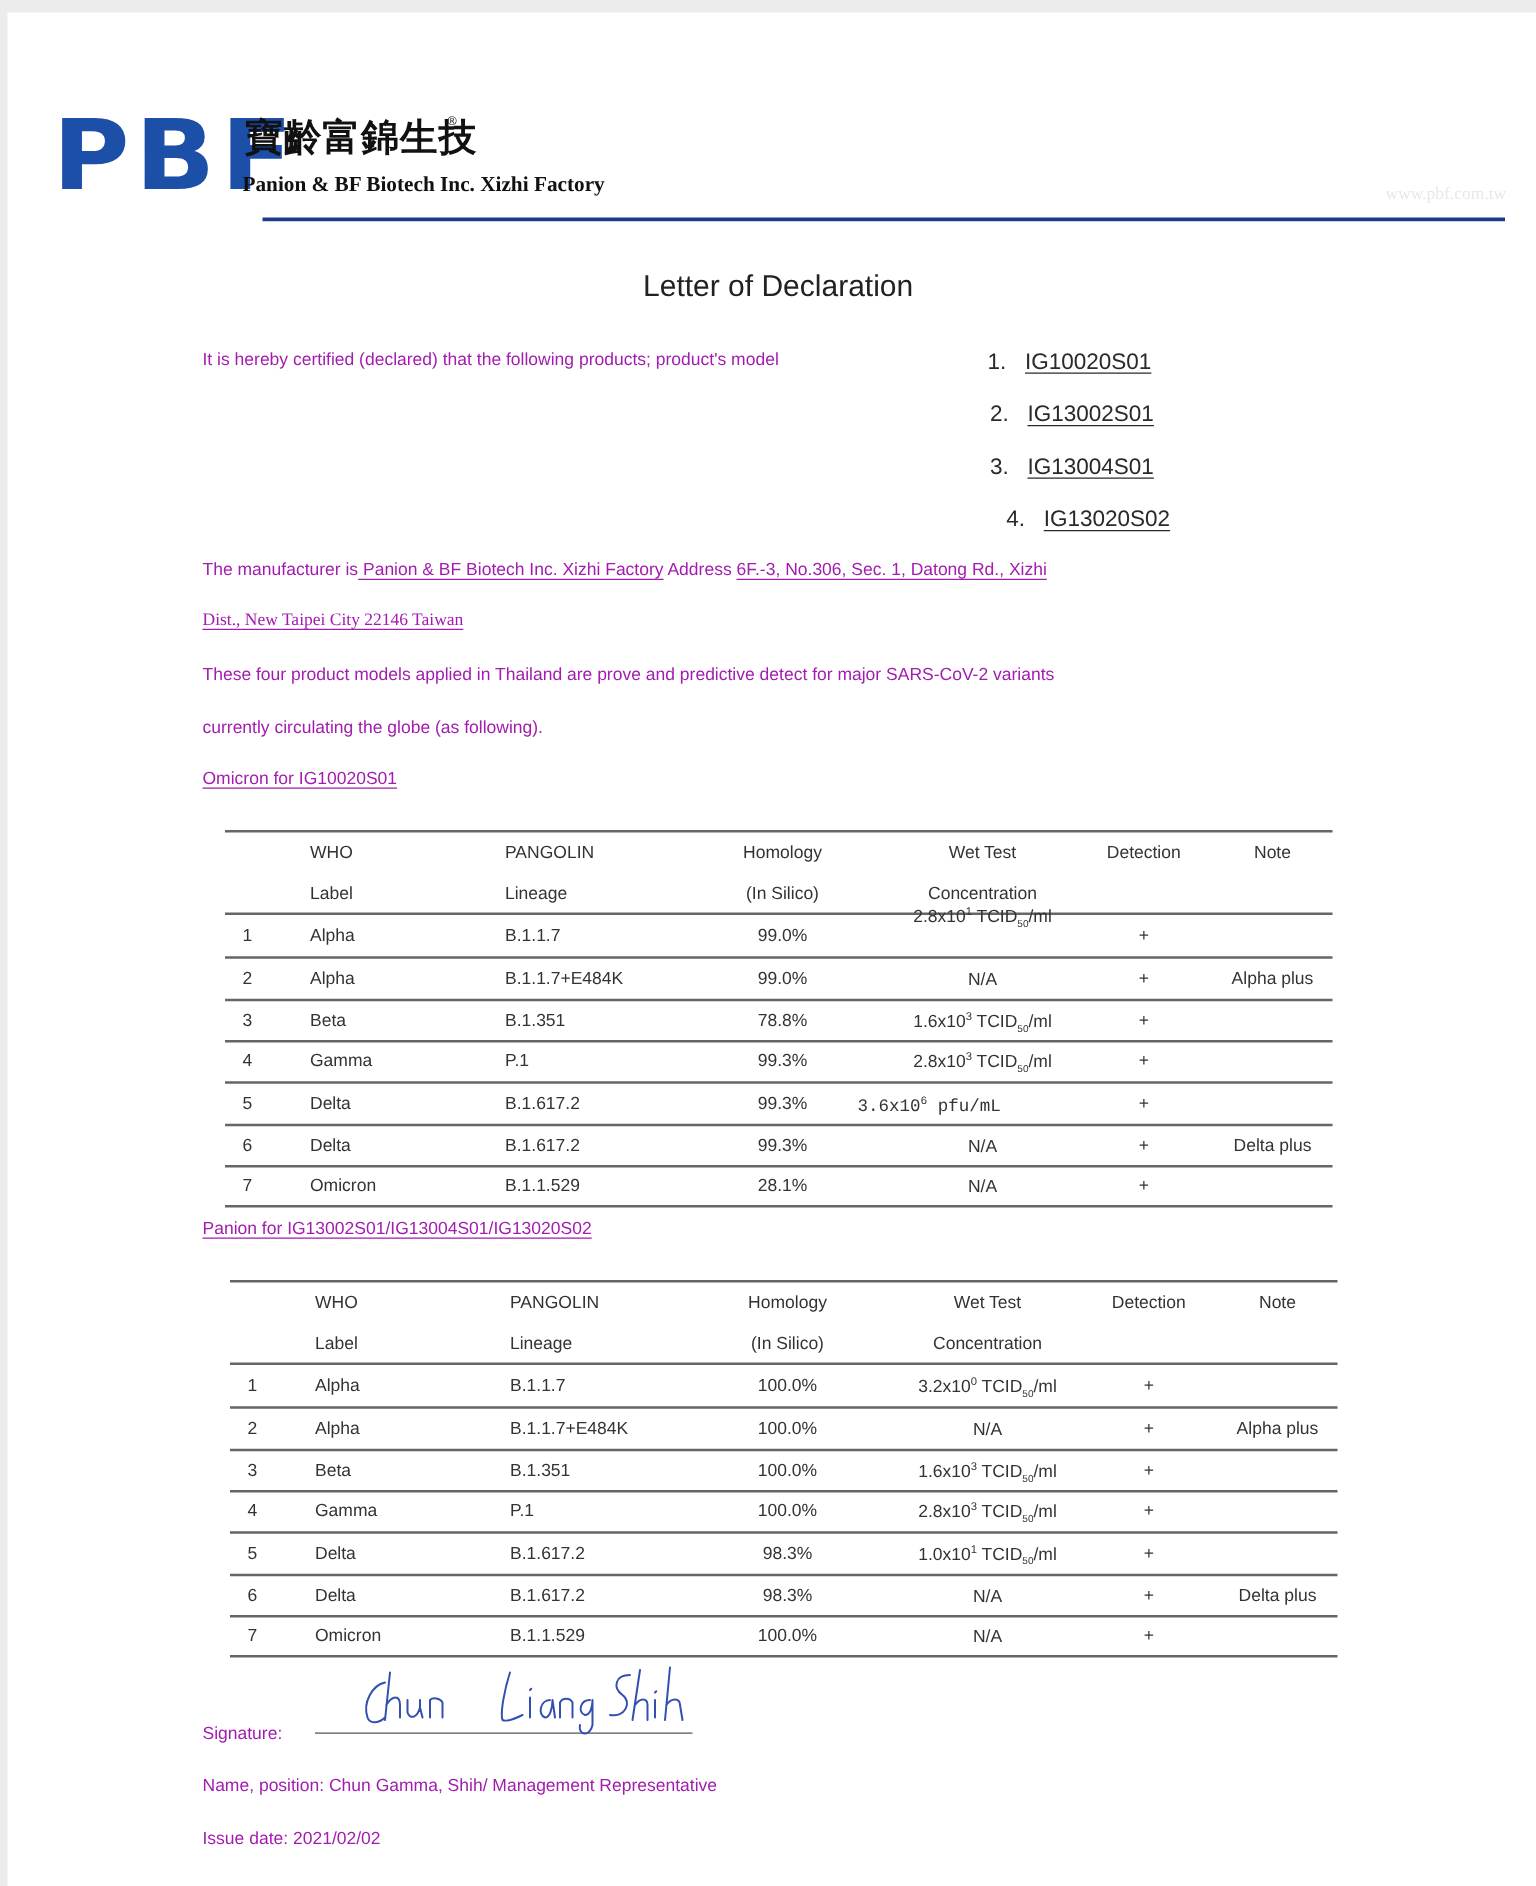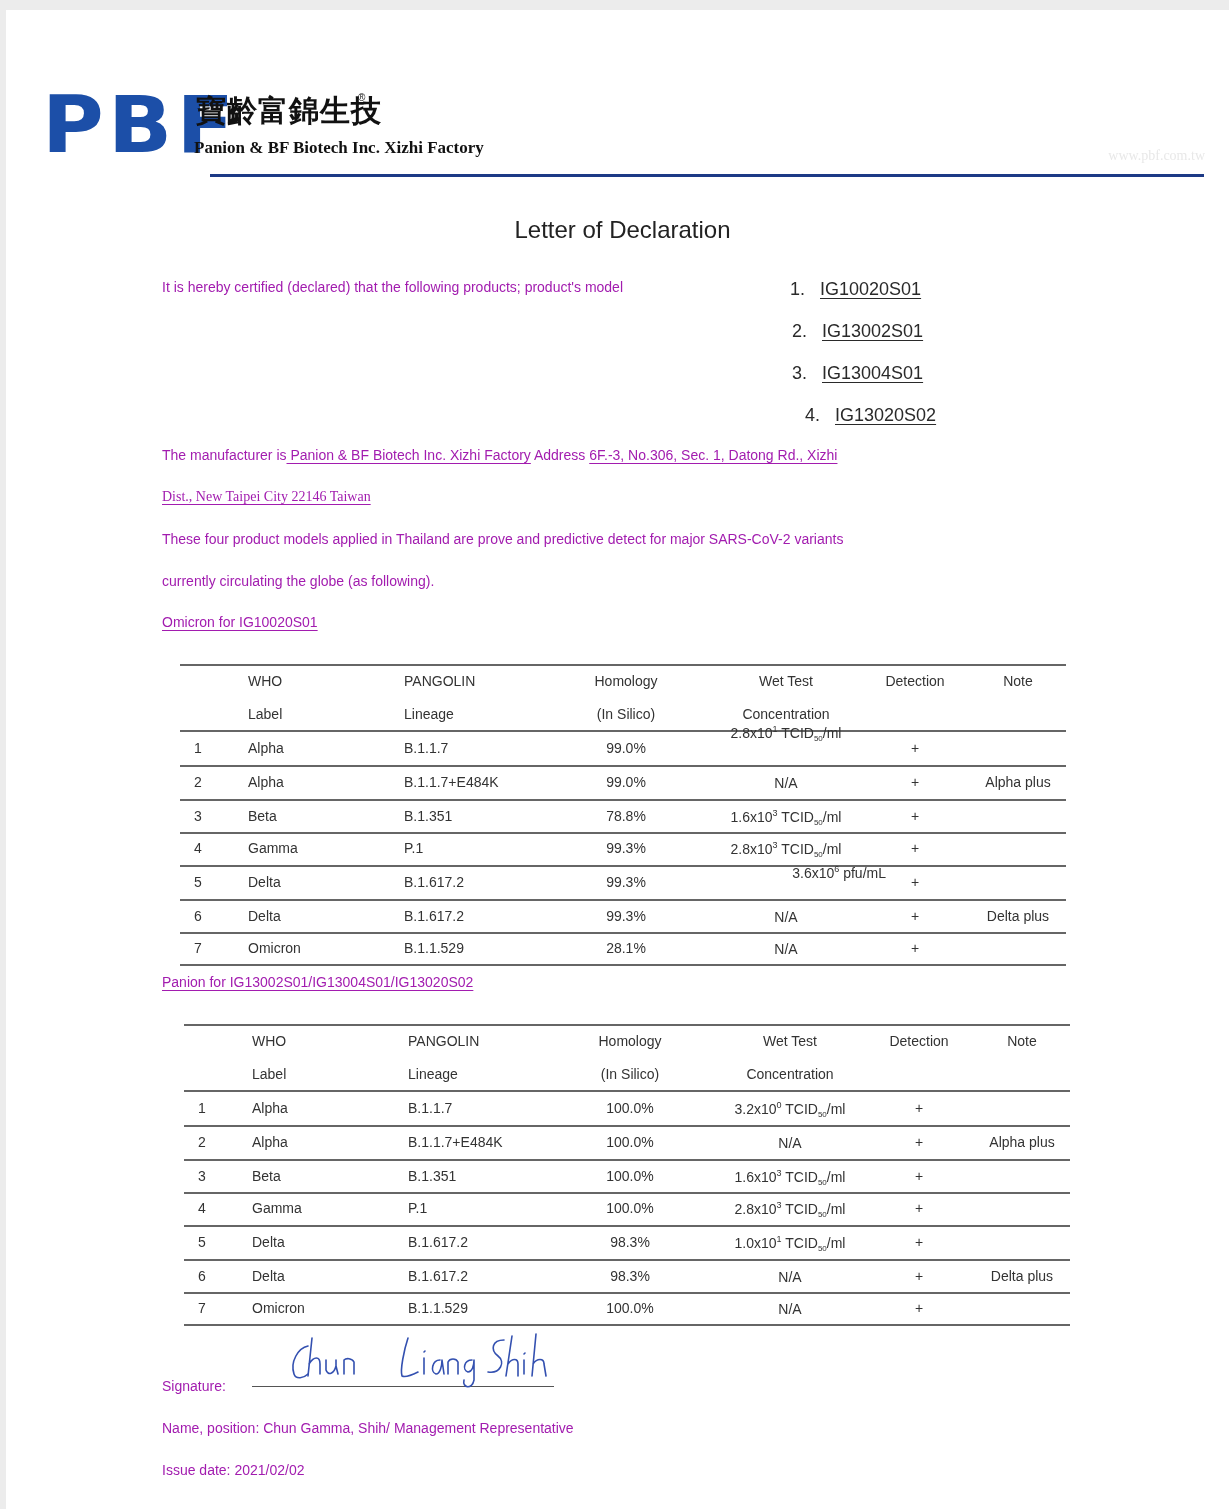--- a/index.html
+++ b/index.html
@@ -98,21 +98,21 @@
     <div class="cell" style="top: 176px; left: 68px;">Gamma</div>
     <div class="cell" style="top: 176px; left: 224px;">P.1</div>
     <div class="cell" style="top: 176px; left: 346px; width: 200px; text-align: center;">99.3%</div>
     <div class="cell" style="top: 176px; left: 506px; width: 200px; text-align: center;"><span>2.8x10</span><sup style="font-size: 9px;">3</sup><span> TCID</span><sub style="font-size: 8px;">50</sub><span>/ml</span></div>
     <div class="cell" style="top: 176px; left: 635px; width: 200px; text-align: center;">+</div>
     <div class="cell" style="top: 176px; left: 738px; width: 200px; text-align: center;"></div>
     <div class="cell" style="top: 210px; left: 14px;">5</div>
     <div class="cell" style="top: 210px; left: 68px;">Delta</div>
     <div class="cell" style="top: 210px; left: 224px;">B.1.617.2</div>
     <div class="cell" style="top: 210px; left: 346px; width: 200px; text-align: center;">99.3%</div>
-    <div class="cell" style="top: 200px; left: 506px; width: 200px; text-align: right;"><span>3.6x10</span><sup style="font-size: 9px;">6</sup><span> pfu/mL</span><sub style="font-size: 8px;"></sub><span></span></div>
+    <div class="cell" style="top: 212px; left: 506px; width: 200px; text-align: left; font-family: Liberation Mono, monospace;"><span>3.6x10</span><sup style="font-size: 9px;">6</sup><span> pfu/mL</span><sub style="font-size: 8px;"></sub><span></span></div>
     <div class="cell" style="top: 210px; left: 635px; width: 200px; text-align: center;">+</div>
     <div class="cell" style="top: 210px; left: 738px; width: 200px; text-align: center;"></div>
     <div class="cell" style="top: 244px; left: 14px;">6</div>
     <div class="cell" style="top: 244px; left: 68px;">Delta</div>
     <div class="cell" style="top: 244px; left: 224px;">B.1.617.2</div>
     <div class="cell" style="top: 244px; left: 346px; width: 200px; text-align: center;">99.3%</div>
     <div class="cell" style="top: 244px; left: 506px; width: 200px; text-align: center;"><span>N/A</span><sup style="font-size: 9px;"></sup><span></span><sub style="font-size: 8px;"></sub><span></span></div>
     <div class="cell" style="top: 244px; left: 635px; width: 200px; text-align: center;">+</div>
     <div class="cell" style="top: 244px; left: 738px; width: 200px; text-align: center;">Delta plus</div>
     <div class="cell" style="top: 276px; left: 14px;">7</div>

